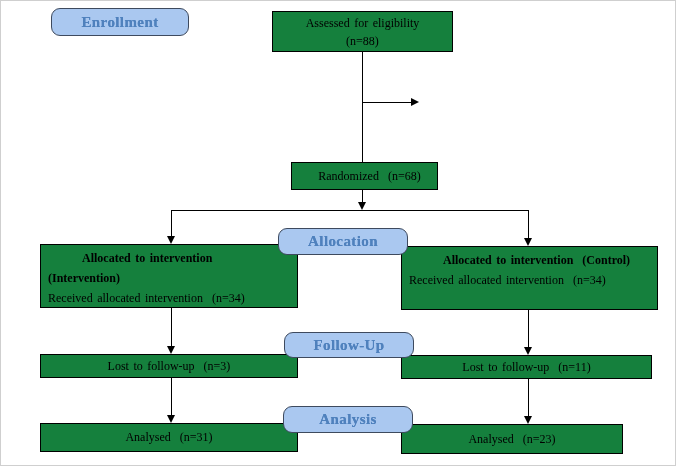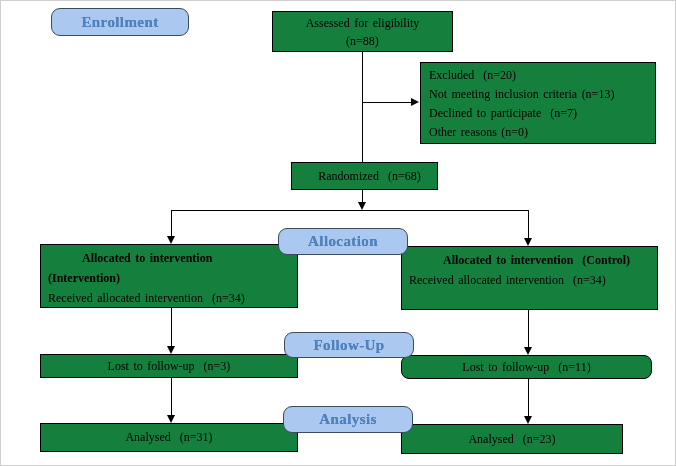--- a/index.html
+++ b/index.html
@@ -94,46 +94,40 @@
   <div class="arrow-down" style="left:166px;top:414px;"></div>
 
   <div class="line" style="left:527px;top:378px;width:1px;height:37px;"></div>
   <div class="arrow-down" style="left:523px;top:415px;"></div>
 
   <div class="box center lh18" style="left:271px;top:10px;width:181px;height:41px;">
     <span>Assessed for eligibility</span>
     <span>(n=88)</span>
   </div>
 
-  <div class="box pad" style="left:419px;top:61px;width:236px;height:82px;">
-    <div><span>Excluded  (n=20)</span></div>
-    <div><span>Not meeting inclusion criteria (n=13)</span></div>
-    <div><span>Declined to participate  (n=7)</span></div>
-    <div><span>Other reasons (n=0)</span></div>
-  </div>
 
   <div class="box center" style="left:290px;top:161px;width:147px;height:28px;padding-left:10px;">
     <span>Randomized  (n=68)</span>
   </div>
 
   <div class="box pad2" style="left:39px;top:243px;width:258px;height:64px;">
     <div><span class="b">Allocated to intervention  (Intervention)</span></div>
     <div><span>Received allocated intervention  (n=34)</span></div>
   </div>
 
   <div class="box pad2" style="left:400px;top:245px;width:257px;height:64px;">
     <div><span class="b">Allocated to intervention  (Control)</span></div>
     <div><span>Received allocated intervention  (n=34)</span></div>
   </div>
 
   <div class="box center" style="left:39px;top:353px;width:258px;height:24px;">
     <span>Lost to follow-up  (n=3)</span>
   </div>
 
-  <div class="box center" style="left:400px;top:354px;width:251px;height:24px;border-radius:8px;">
+  <div class="box center" style="left:400px;top:354px;width:251px;height:24px;">
     <span>Lost to follow-up  (n=11)</span>
   </div>
 
   <div class="box center" style="left:39px;top:422px;width:258px;height:29px;">
     <span>Analysed  (n=31)</span>
   </div>
 
   <div class="box center" style="left:400px;top:423px;width:222px;height:30px;">
     <span>Analysed  (n=23)</span>
   </div>

